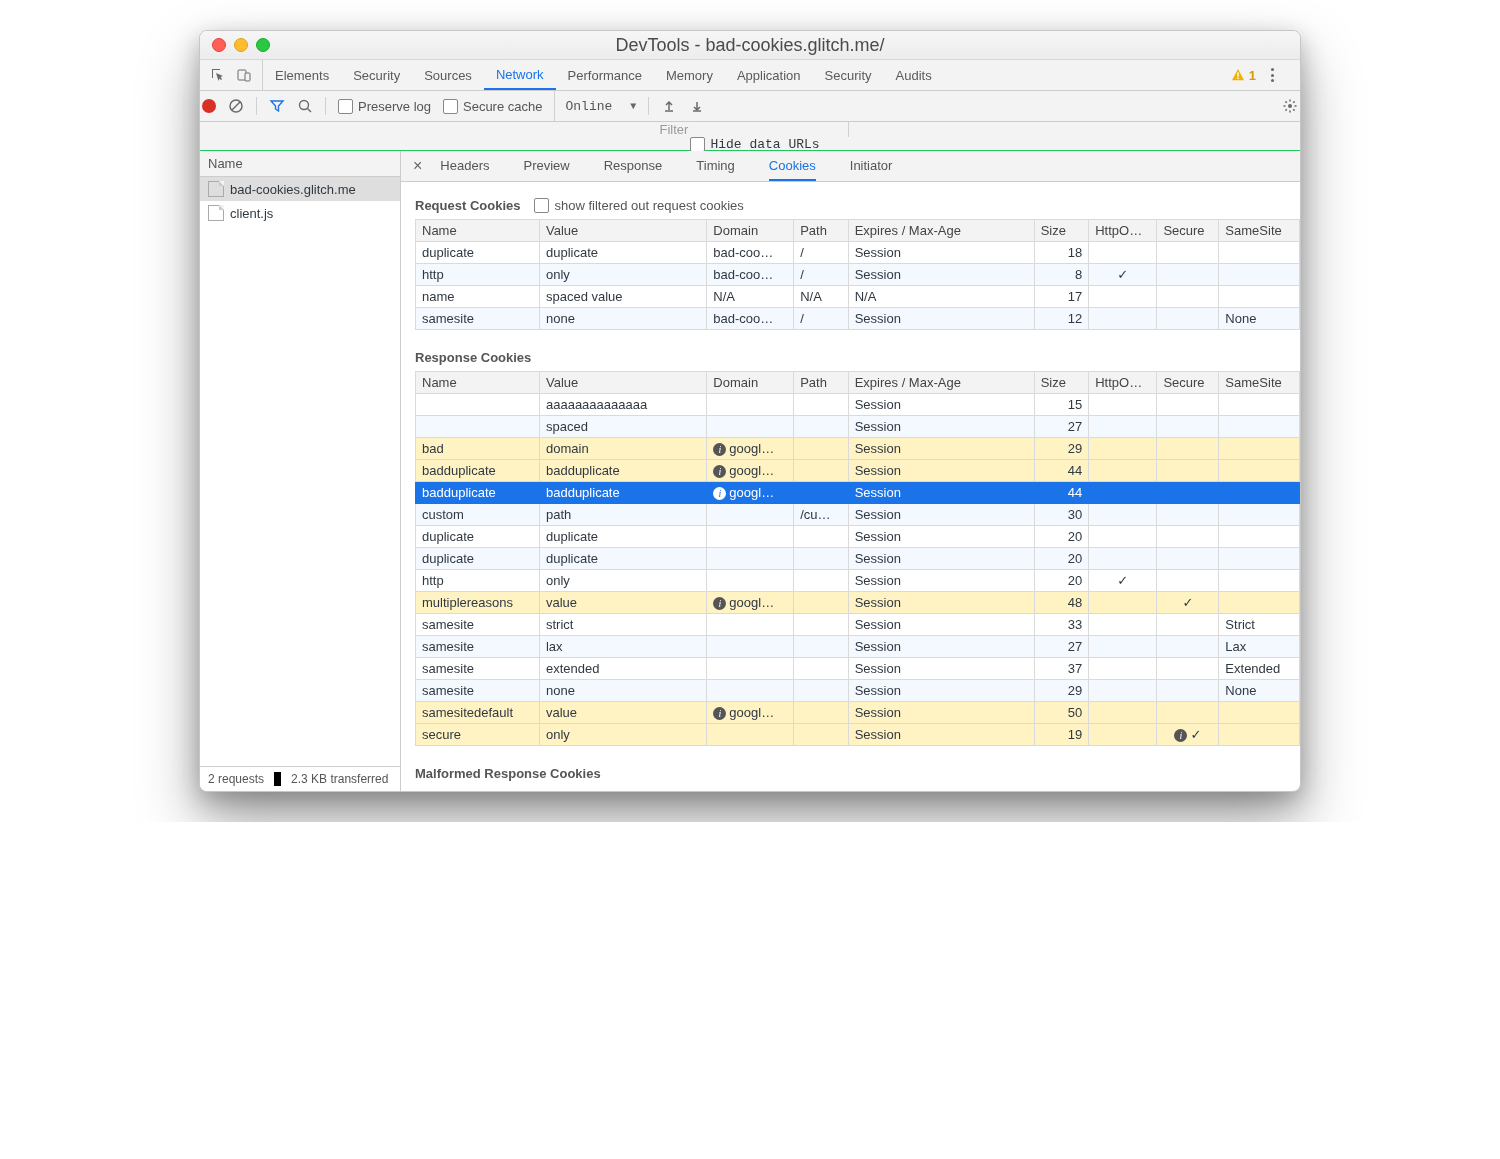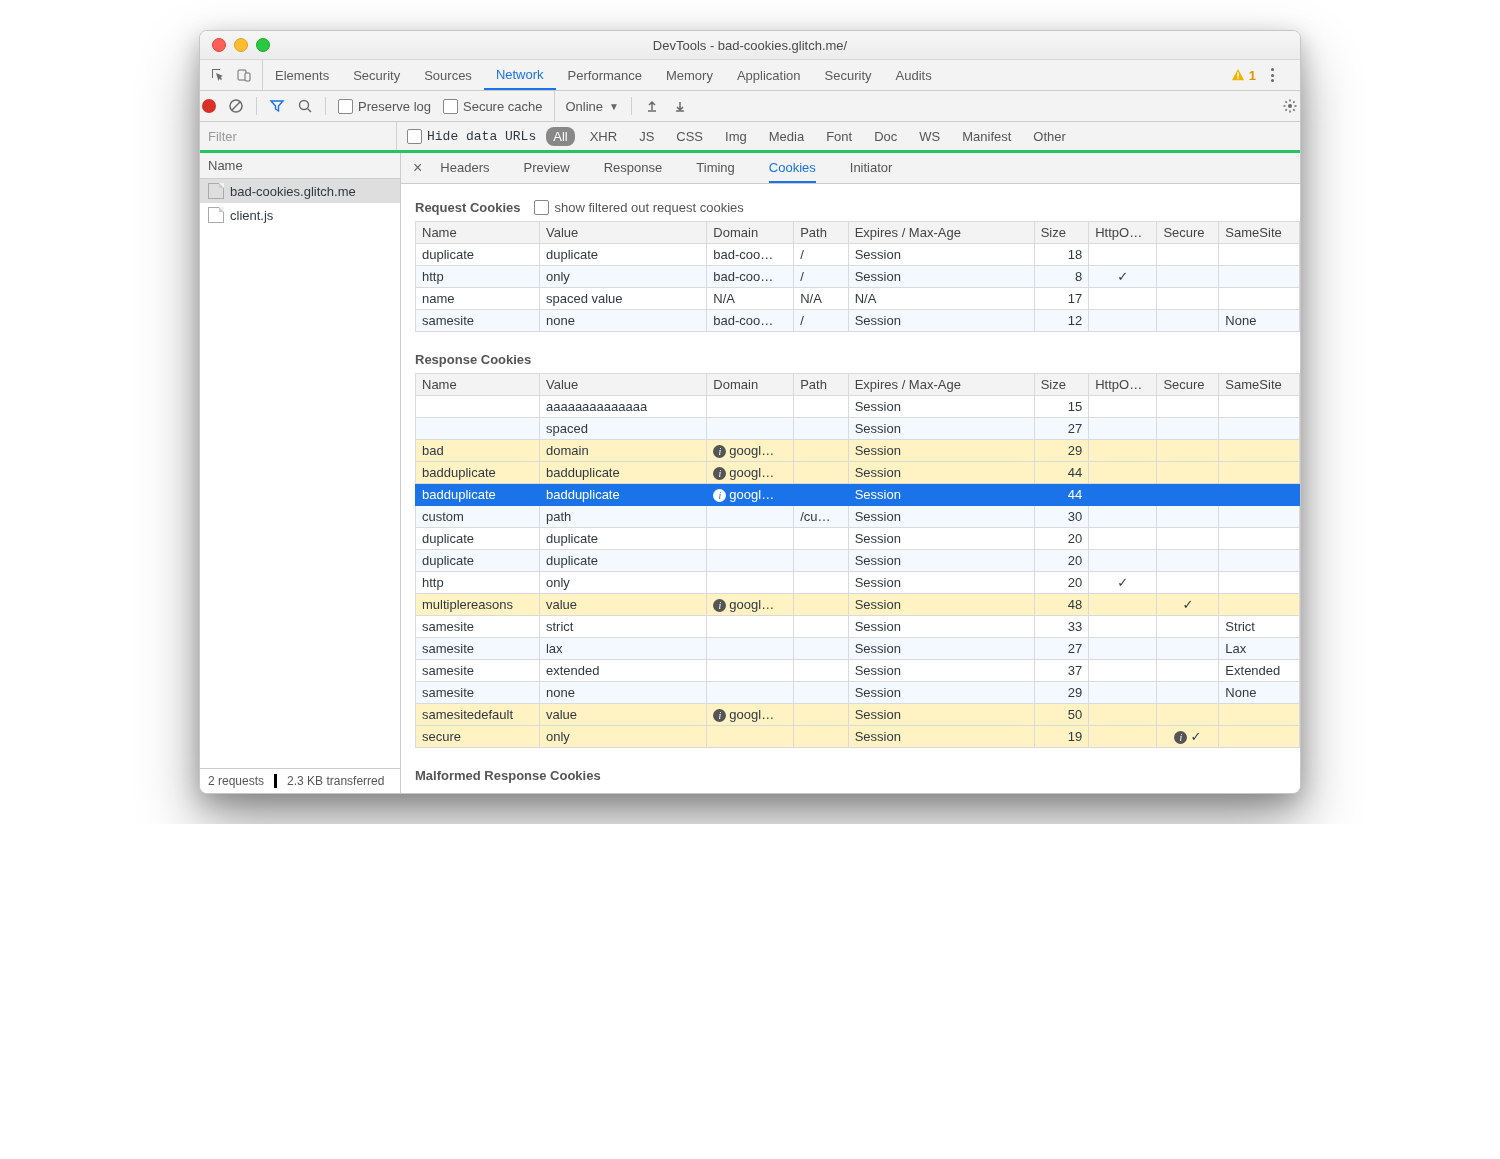--- a/index.html
+++ b/index.html
@@ -42,21 +42,21 @@
   .traffic-lights .dot {
     width: 12px; height: 12px; border-radius: 50%;
   }
   .dot.red    { background:#ff5f57; border:0.5px solid #e0443e; }
   .dot.yellow { background:#febc2e; border:0.5px solid #dfa023; }
   .dot.green  { background:#28c840; border:0.5px solid #1aab29; }
   .titlebar-title {
     position: absolute;
     left: 0; right: 0;
     text-align: center;
-    font-size: 13px;
+    font-size: 18px;
     color: #4b4b4b;
     pointer-events: none;
   }
   
   .panel-tabs {
     display: flex;
     align-items: center;
     height: 30px;
     border-bottom: 1px solid #ccc;
     background: #f3f3f3;
@@ -117,32 +117,33 @@
   }
   .toolbar-icon { width:16px; height:16px; color:#6a6a6a; }
   .toolbar-icon svg { width:100%; height:100%; display:block; }
   .filter-icon { color:#1a73e8; }
   .checkbox {
     width:13px; height:13px; border:1px solid #888; border-radius:2px;
     background:#fff; display:inline-block; vertical-align:middle;
   }
   .cbx-label { display:flex; align-items:center; gap:5px; }
   .select {
-    display:flex; align-items:center; gap:6px;
+    display:flex; align-items:center; gap:18px;
     border-left:1px solid #d0d0d0;
-    padding-left:10px; height:100%;
+    padding-left:10px; height:100%;font-family:Liberation Mono, monospace;
   }
   .select .caret { font-size:10px; color:#666; }
   .gear-right { margin-left:auto; color:#6a6a6a; }
   
   .filter-row {
     display:flex; align-items:center; height:28px;
-    border-bottom:3px solid #22c55e;
+    border-bottom:1px solid #22c55e;
     background:#f3f3f3;
     font-size:13px;
+    flex-direction:column;
   }
   .filter-input {
     border:none; outline:none; background:transparent;
     padding:0 8px; width:180px; color:#555;
     font-size:13px; font-family:inherit;
     border-right:1px solid #d0d0d0;
     height:100%;
   }
   .filter-input::placeholder { color:#9a9a9a; }
   .filter-row .cbx-label { margin-left:10px;font-family:Liberation Mono, monospace; }
@@ -189,21 +190,21 @@
   }
   .sidebar-status {
     border-top:1px solid #ccc;
     padding:5px 8px;
     font-size:12px;
     color:#555;
     display:flex; gap:10px;
     white-space:nowrap;
     overflow:hidden;
   }
-  .sidebar-status span { border-right:3px solid #000000; padding-right:10px; }
+  .sidebar-status span { border-right:7px solid #000000; padding-right:10px; }
   .sidebar-status span:last-child { border:none; }
   
   .detail {
     flex:1; display:flex; flex-direction:column; overflow:hidden;
   }
   .detail-tabs {
     display:flex; align-items:center; gap:18px;
     padding:0 12px;
     height:30px;
     border-bottom:1px solid #ccc;

